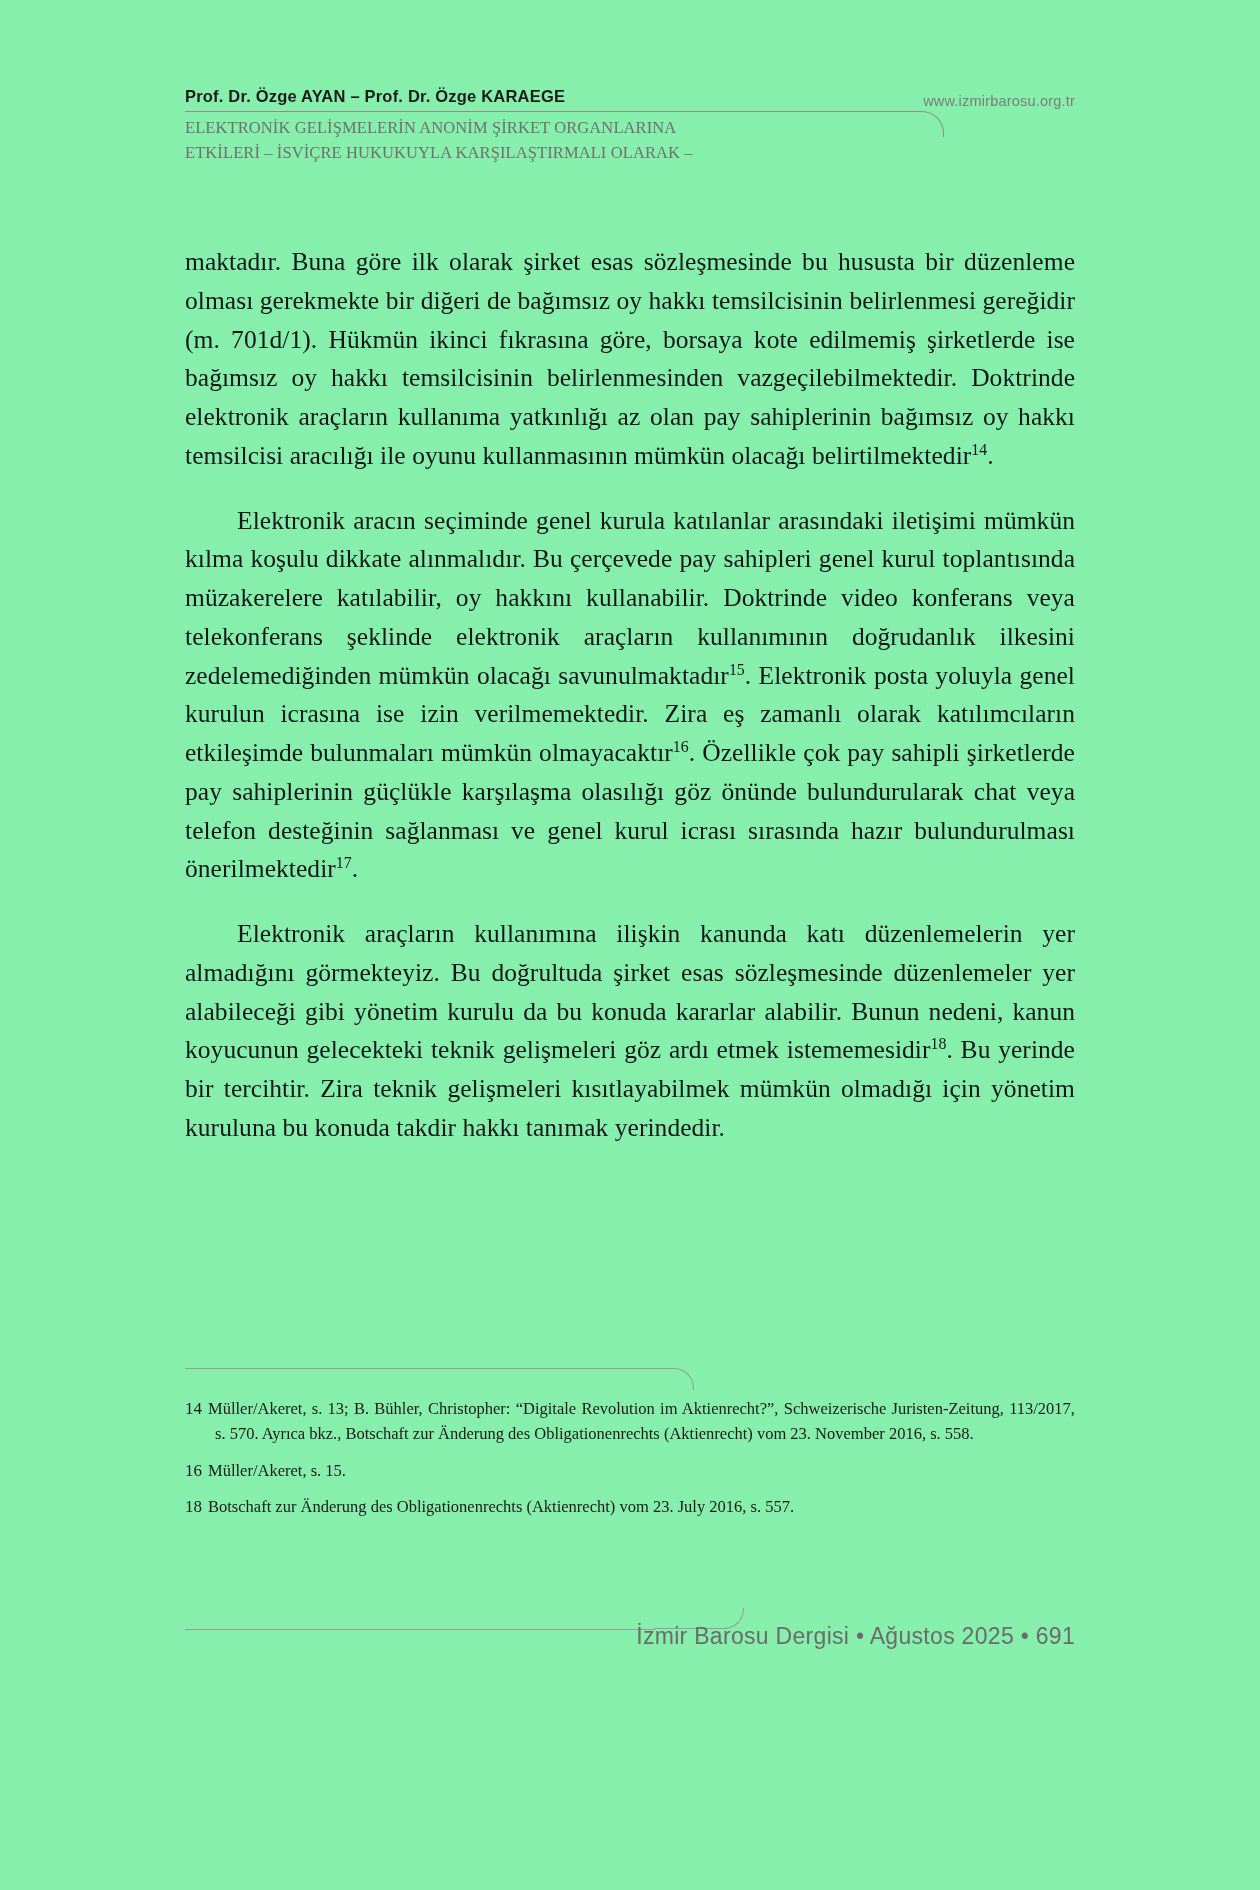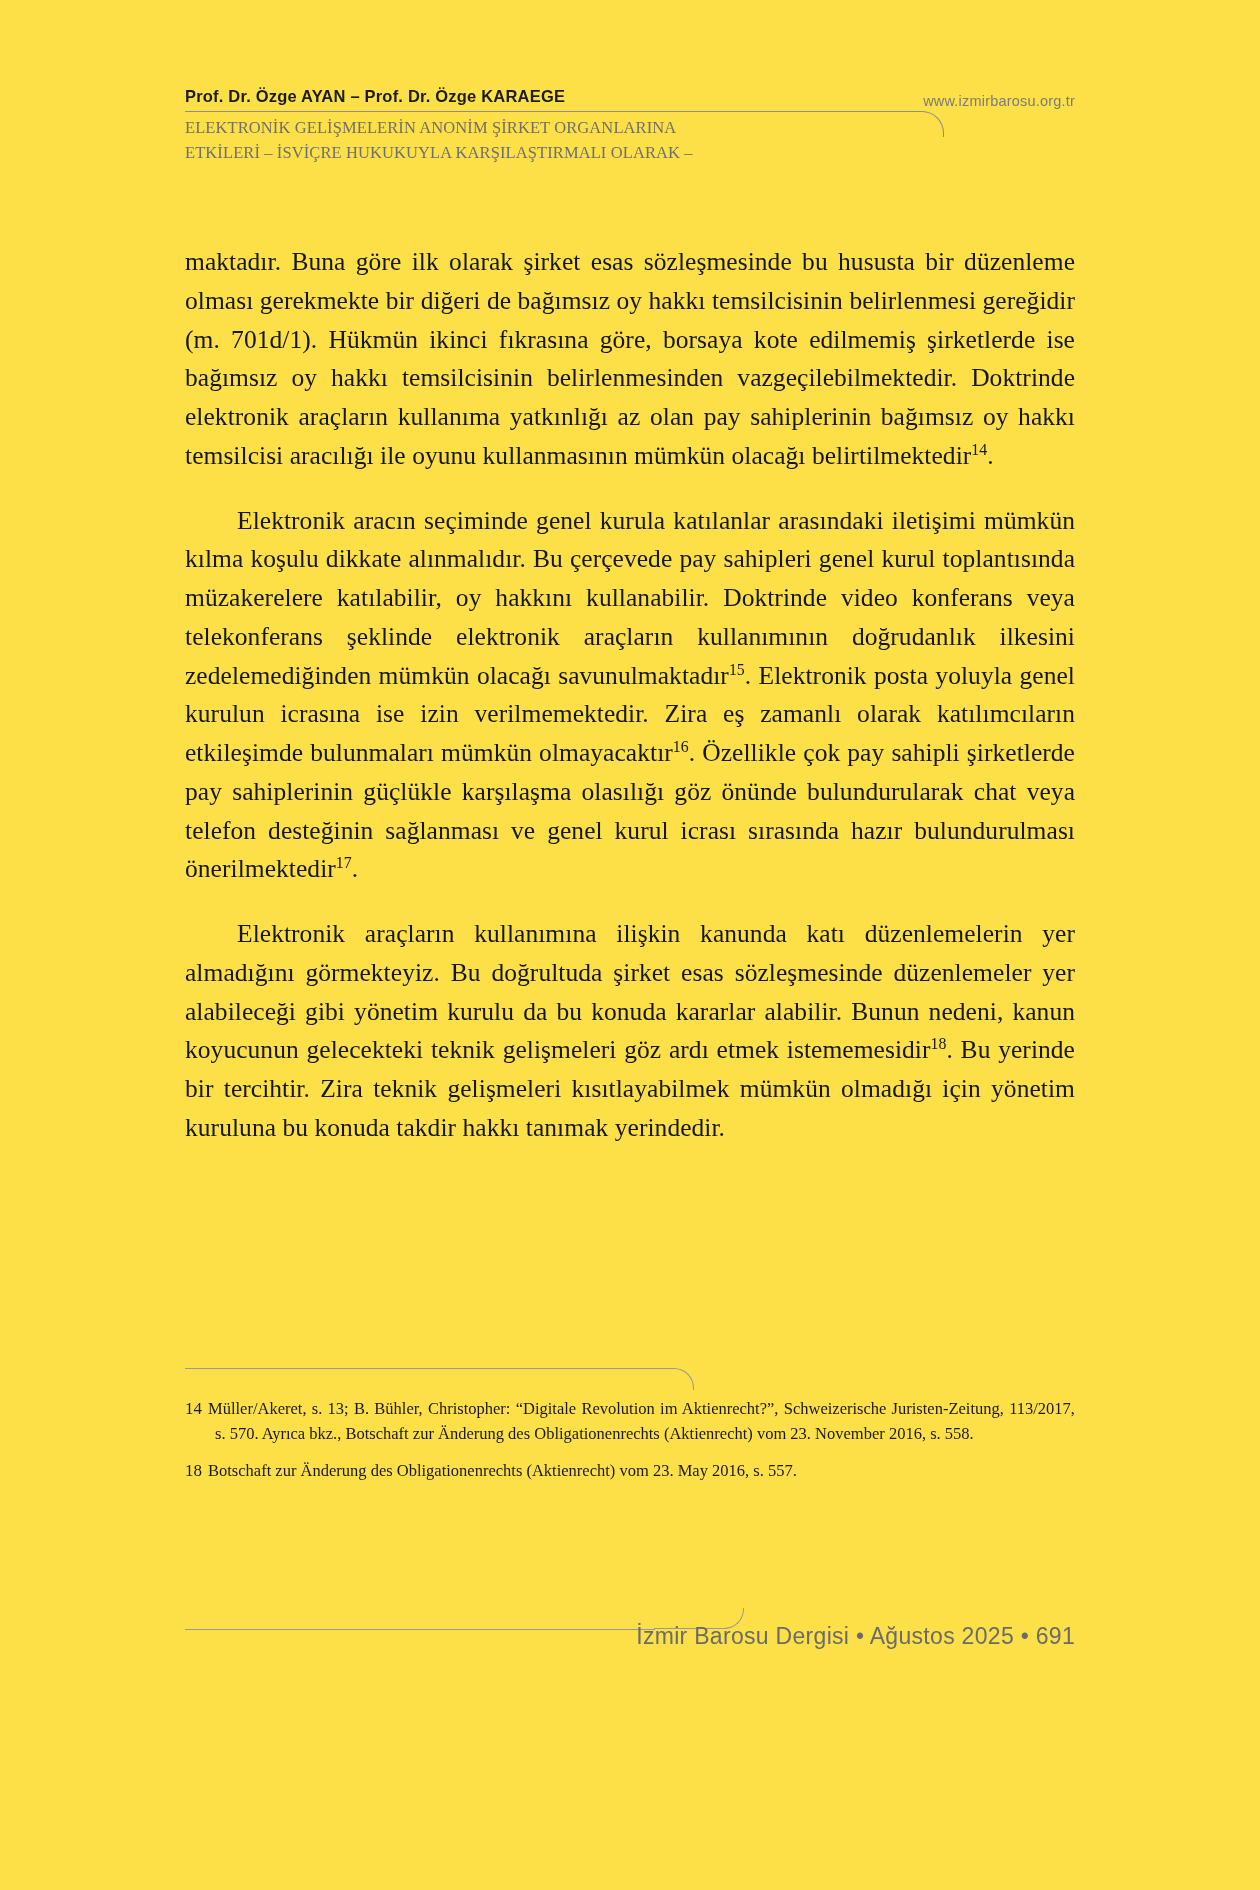--- a/index.html
+++ b/index.html
@@ -13,21 +13,21 @@
     font-family: "Liberation Serif", serif;
     color: #1a1a1a;
     position: relative;
     overflow: hidden;
   }
   .page {
     position: absolute;
     left: 0; top: 0;
     width: 1260px;
     height: 1890px;
-    background: #fde047;
+    background: #86efac;
   }
 
   
   .header {
     position: absolute;
     left: 185px;
     top: 86px;
     width: 890px;
   }
   .header-authors {
@@ -214,21 +214,22 @@
 
   </div>
 
   <div class="footnote-area">
     <div class="footnote-rule">
       <div class="ln"></div>
       <div class="tail"></div>
     </div>
 
     <div class="fn"><span class="num">14</span><span>Müller/Akeret, s. 13; B. Bühler, Christopher: “Digitale Revolution im Aktienrecht?”, Schweizerische Juristen-Zeitung, 113/2017, s. 570. Ayrıca bkz., Botschaft zur Änderung des Obligationenrechts (Aktienrecht) vom 23. November 2016, s. 558.</span></div>
-    <div class="fn"><span class="num">18</span><span>Botschaft zur Änderung des Obligationenrechts (Aktienrecht) vom 23. May 2016, s. 557.</span></div>
+    <div class="fn"><span class="num">16</span><span>Müller/Akeret, s. 15.</span></div>
+    <div class="fn"><span class="num">18</span><span>Botschaft zur Änderung des Obligationenrechts (Aktienrecht) vom 23. July 2016, s. 557.</span></div>
   </div>
 
   <div class="footer">
     <div class="ln"></div>
     <div class="tail"></div>
     <div class="footer-text">İzmir Barosu Dergisi • Ağustos 2025 • 691</div>
   </div>
 
 </div>
 

